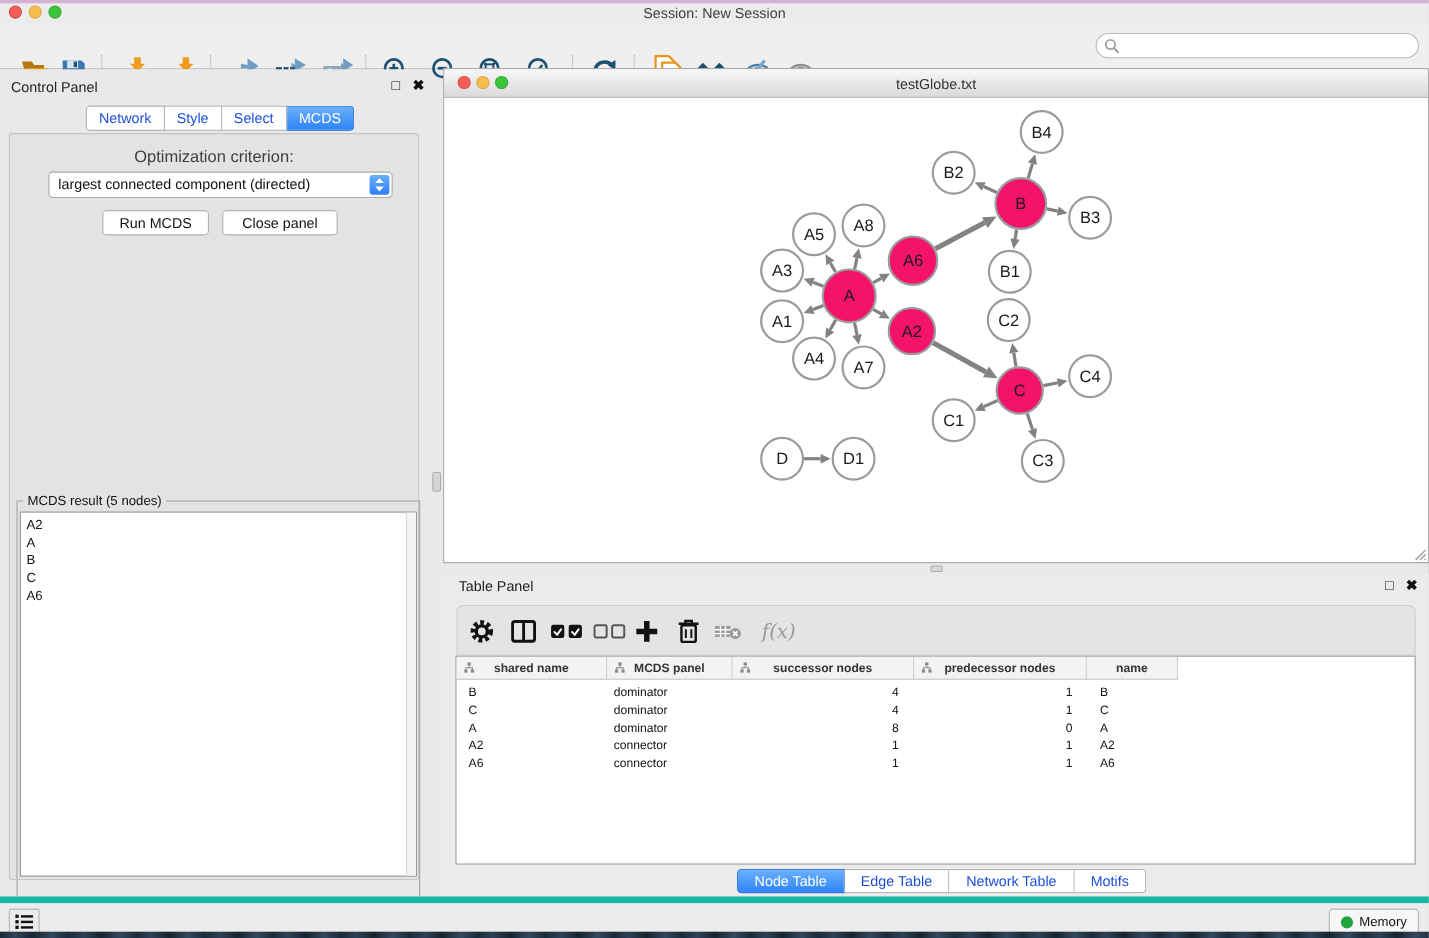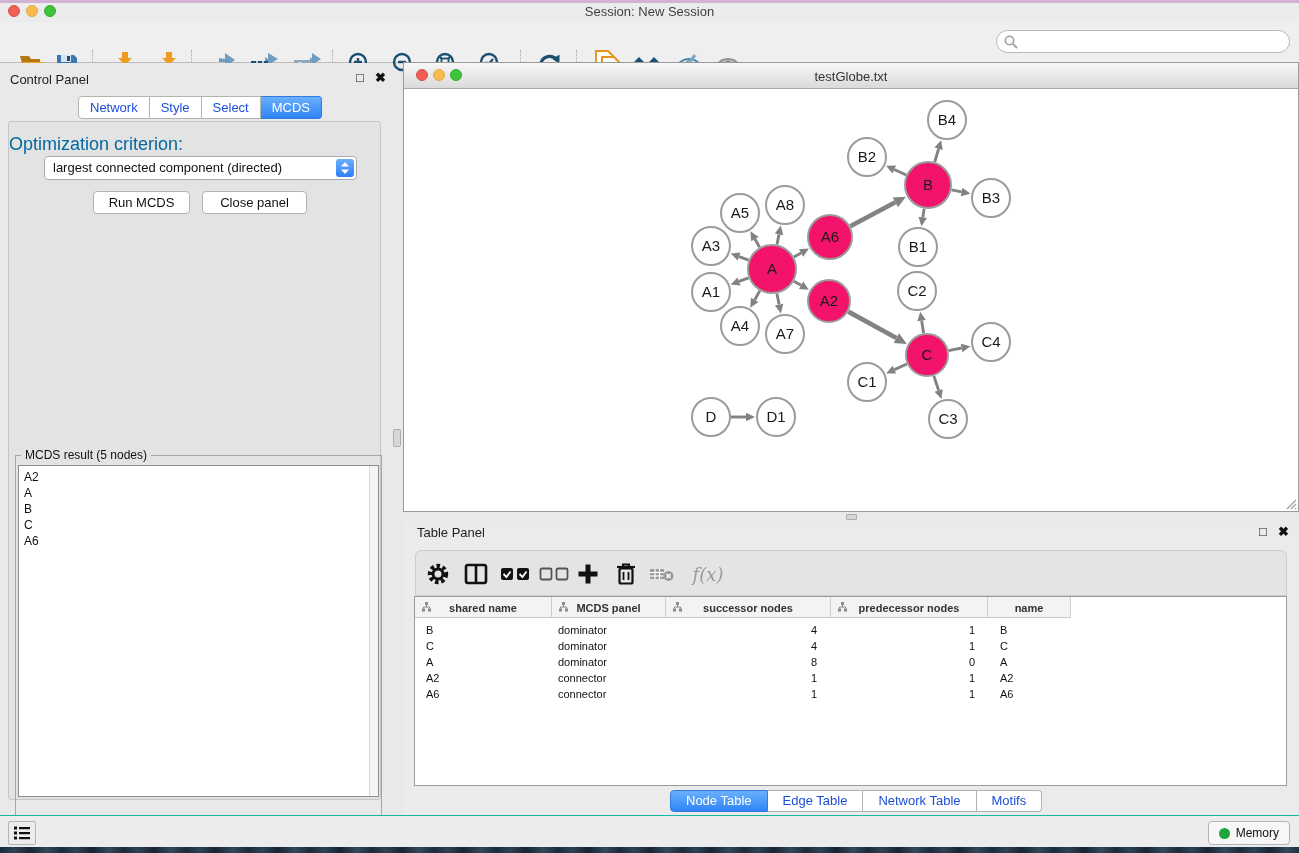--- a/index.html
+++ b/index.html
@@ -26,21 +26,21 @@
   
   .cpanel { position:absolute; left:0; top:63px; width:390px; height:752px; background:#e9e9e9; }
   .panel-title { position:absolute; left:10px; top:9px; font-size:13px; color:#222; }
   .win-btn { position:absolute; top:8px; font-size:13px; color:#111; line-height:14px; cursor:default; }
   .seg-row { position:absolute; display:flex; }
   .seg { height:23px; line-height:21px; padding:0 11px; font-size:13px; background:#fff; border:1px solid #b3b3b3; border-left:none; color:#1d4ed8; text-align:center; }
   .seg:first-child { border-left:1px solid #b3b3b3; border-radius:4px 0 0 4px; }
   .seg:last-child { border-radius:0 4px 4px 0; }
   .seg.active { background:linear-gradient(#6ab0fb,#2f84f7); border-color:#2f7be0; color:#fff; }
   .cp-content { position:absolute; left:8px; top:58px; width:373px; height:679px; background:#e3e3e3; border:1px solid #c6c6c6; border-radius:3px; }
-  .opt-label { position:absolute; left:0; top:12px; width:100%; font-size:18px; color:#0369a1; }
+  .opt-label { position:absolute; left:0; top:12px; width:100%; text-align:center; font-size:15px; color:#404040; }
   .crit-select { position:absolute; left:35px; top:34px; width:313px; height:24px; background:#fff; border:1px solid #acacac; border-radius:4px; font-size:13px; line-height:22px; padding-left:8px; color:#111; }
   .crit-stepper { position:absolute; right:2px; top:2px; width:18px; height:18px; border-radius:3px; background:linear-gradient(#6aaefc,#2f7ff5); display:flex; align-items:center; justify-content:center; }
   .cp-btn { position:absolute; top:69px; height:23px; background:#fff; border:1px solid #b3b3b3; border-radius:4px; font-size:13px; text-align:center; line-height:21px; color:#111; }
   .fieldset { position:absolute; left:6px; top:333px; width:367px; height:402px; border:1px solid #a6a6a6; }
   .fieldset .legend { position:absolute; left:5px; top:-8px; background:#e3e3e3; padding:0 4px; font-size:12px; color:#111; }
   .listbox { position:absolute; left:2px; top:9px; width:361px; height:332px; background:#fff; border:1px solid #8e8e8e; }
   .listbox .scrolltrack { position:absolute; right:0; top:0; width:9px; height:100%; background:#f4f4f4; border-left:1px solid #d8d8d8; }
   .listbox .item { font-size:12px; line-height:16px; padding-left:5px; color:#111; }
   .listbox .pad { height:3px; }
 
@@ -64,21 +64,21 @@
   .ttable { position:absolute; left:11px; top:75px; width:873px; height:190px; background:#fff; border:1px solid #9a9a9a; overflow:hidden; }
   .thead { position:absolute; left:0; top:0; height:21px; background:#f3f3f3; border-bottom:1px solid #c9c9c9; display:flex; }
   .th { height:21px; border-right:1px solid #cfcfcf; display:flex; align-items:center; justify-content:center; gap:5px; font-size:11px; color:#333; position:relative;font-weight:bold; }
   .th .hicon { position:absolute; left:7px; top:5px; }
   .tr { position:absolute; left:0; height:16px; width:100%; }
   .td { position:absolute; top:0; font-size:11px; line-height:16px; color:#111; white-space:nowrap; }
   .tp-tabs { position:absolute; top:269px; }
   .tp-tabs .seg { height:22px; line-height:20px; padding:0 15px; font-size:13px; }
 
   
-  .statusbar { position:absolute; left:0; top:815px; width:1299px; height:32px; background:#ececec; border-top:1px solid #14b8a6; }
+  .statusbar { position:absolute; left:0; top:815px; width:1299px; height:32px; background:#ececec; border-top:6px solid #14b8a6; }
   .list-btn { position:absolute; left:8px; top:5px; width:28px; height:24px; background:#ececec; border:1px solid #b4b4b4; border-radius:2px; display:flex; align-items:center; justify-content:center; }
   .mem-btn { position:absolute; right:9px; top:5px; height:24px; padding:0 10px; background:#f7f7f7; border:1px solid #b4b4b4; border-radius:4px; display:flex; align-items:center; gap:6px; font-size:12px; color:#111; }
   .mem-dot { width:11px; height:11px; border-radius:50%; background:#1fa53c; }
   .desktop-strip { position:absolute; left:0; top:847px; width:1299px; height:6px;
     background:repeating-linear-gradient(90deg,#1c2b3a 0,#2e4256 14px,#18242f 30px,#33495e 47px,#1c2b3a 62px); }
 </style>
 </head>
 <body>
 
 <div class="app">

